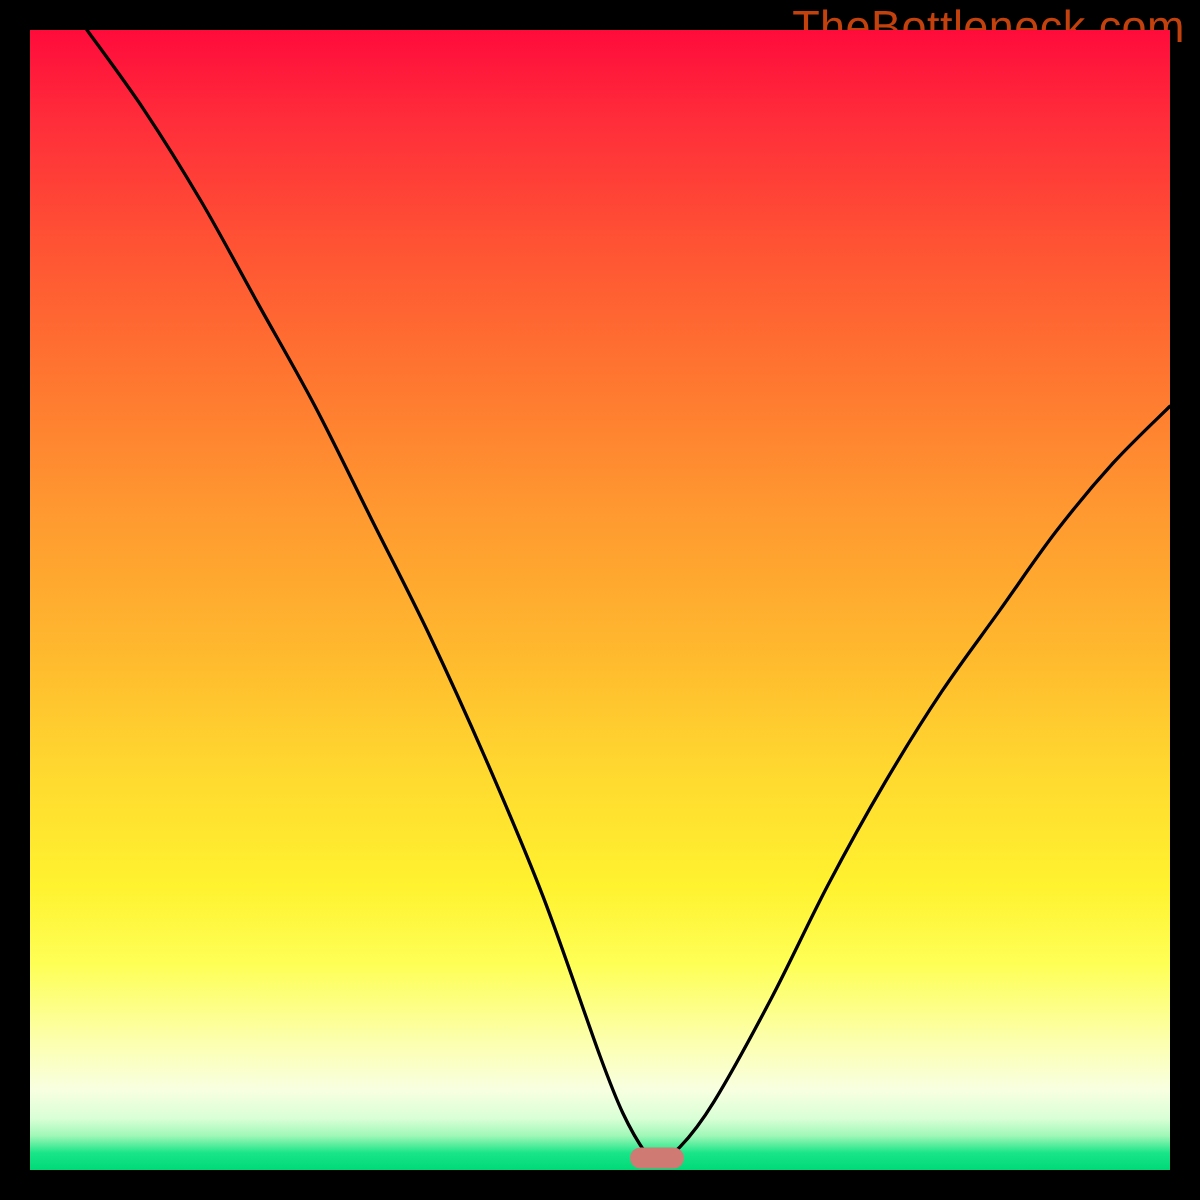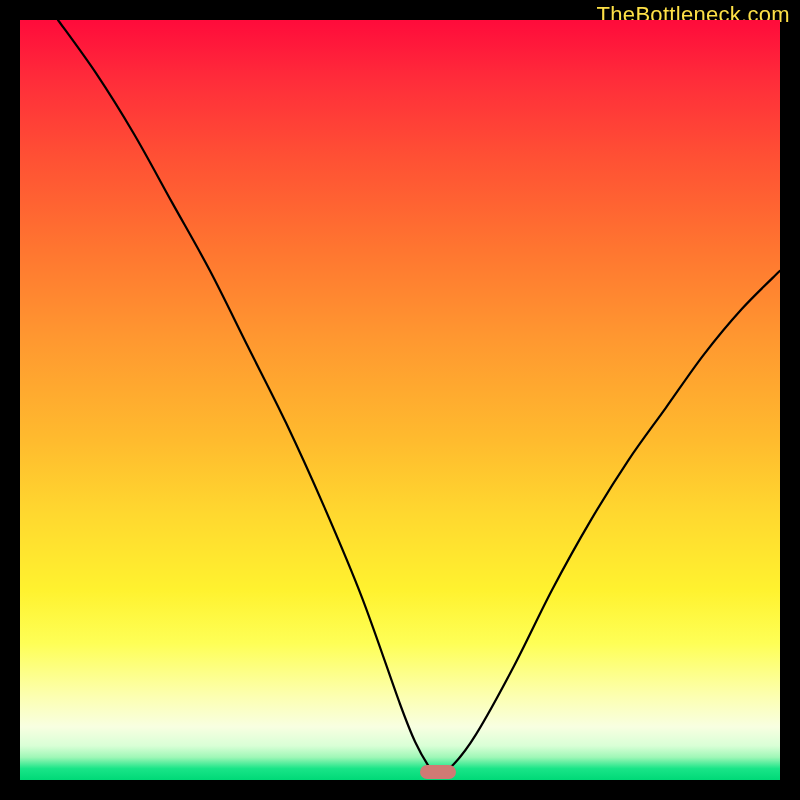--- a/index.html
+++ b/index.html
@@ -53,22 +53,22 @@
     width: 36px;
     height: 14px;
     border-radius: 7px;
     background: #d07a74;
     transform: translate(-50%, -50%);
   }
   .watermark {
     position: absolute;
     top: 2px;
     right: 10px;
-    color: #fde047;
-    font-size: 22px;
+    color: #c2410c;
+    font-size: 30px;
     font-weight: 500;
     letter-spacing: 0.3px;
     user-select: none;
   }
 </style>
 </head>
 <body>
 
 <div class="frame">
   <div class="watermark">TheBottleneck.com</div>

